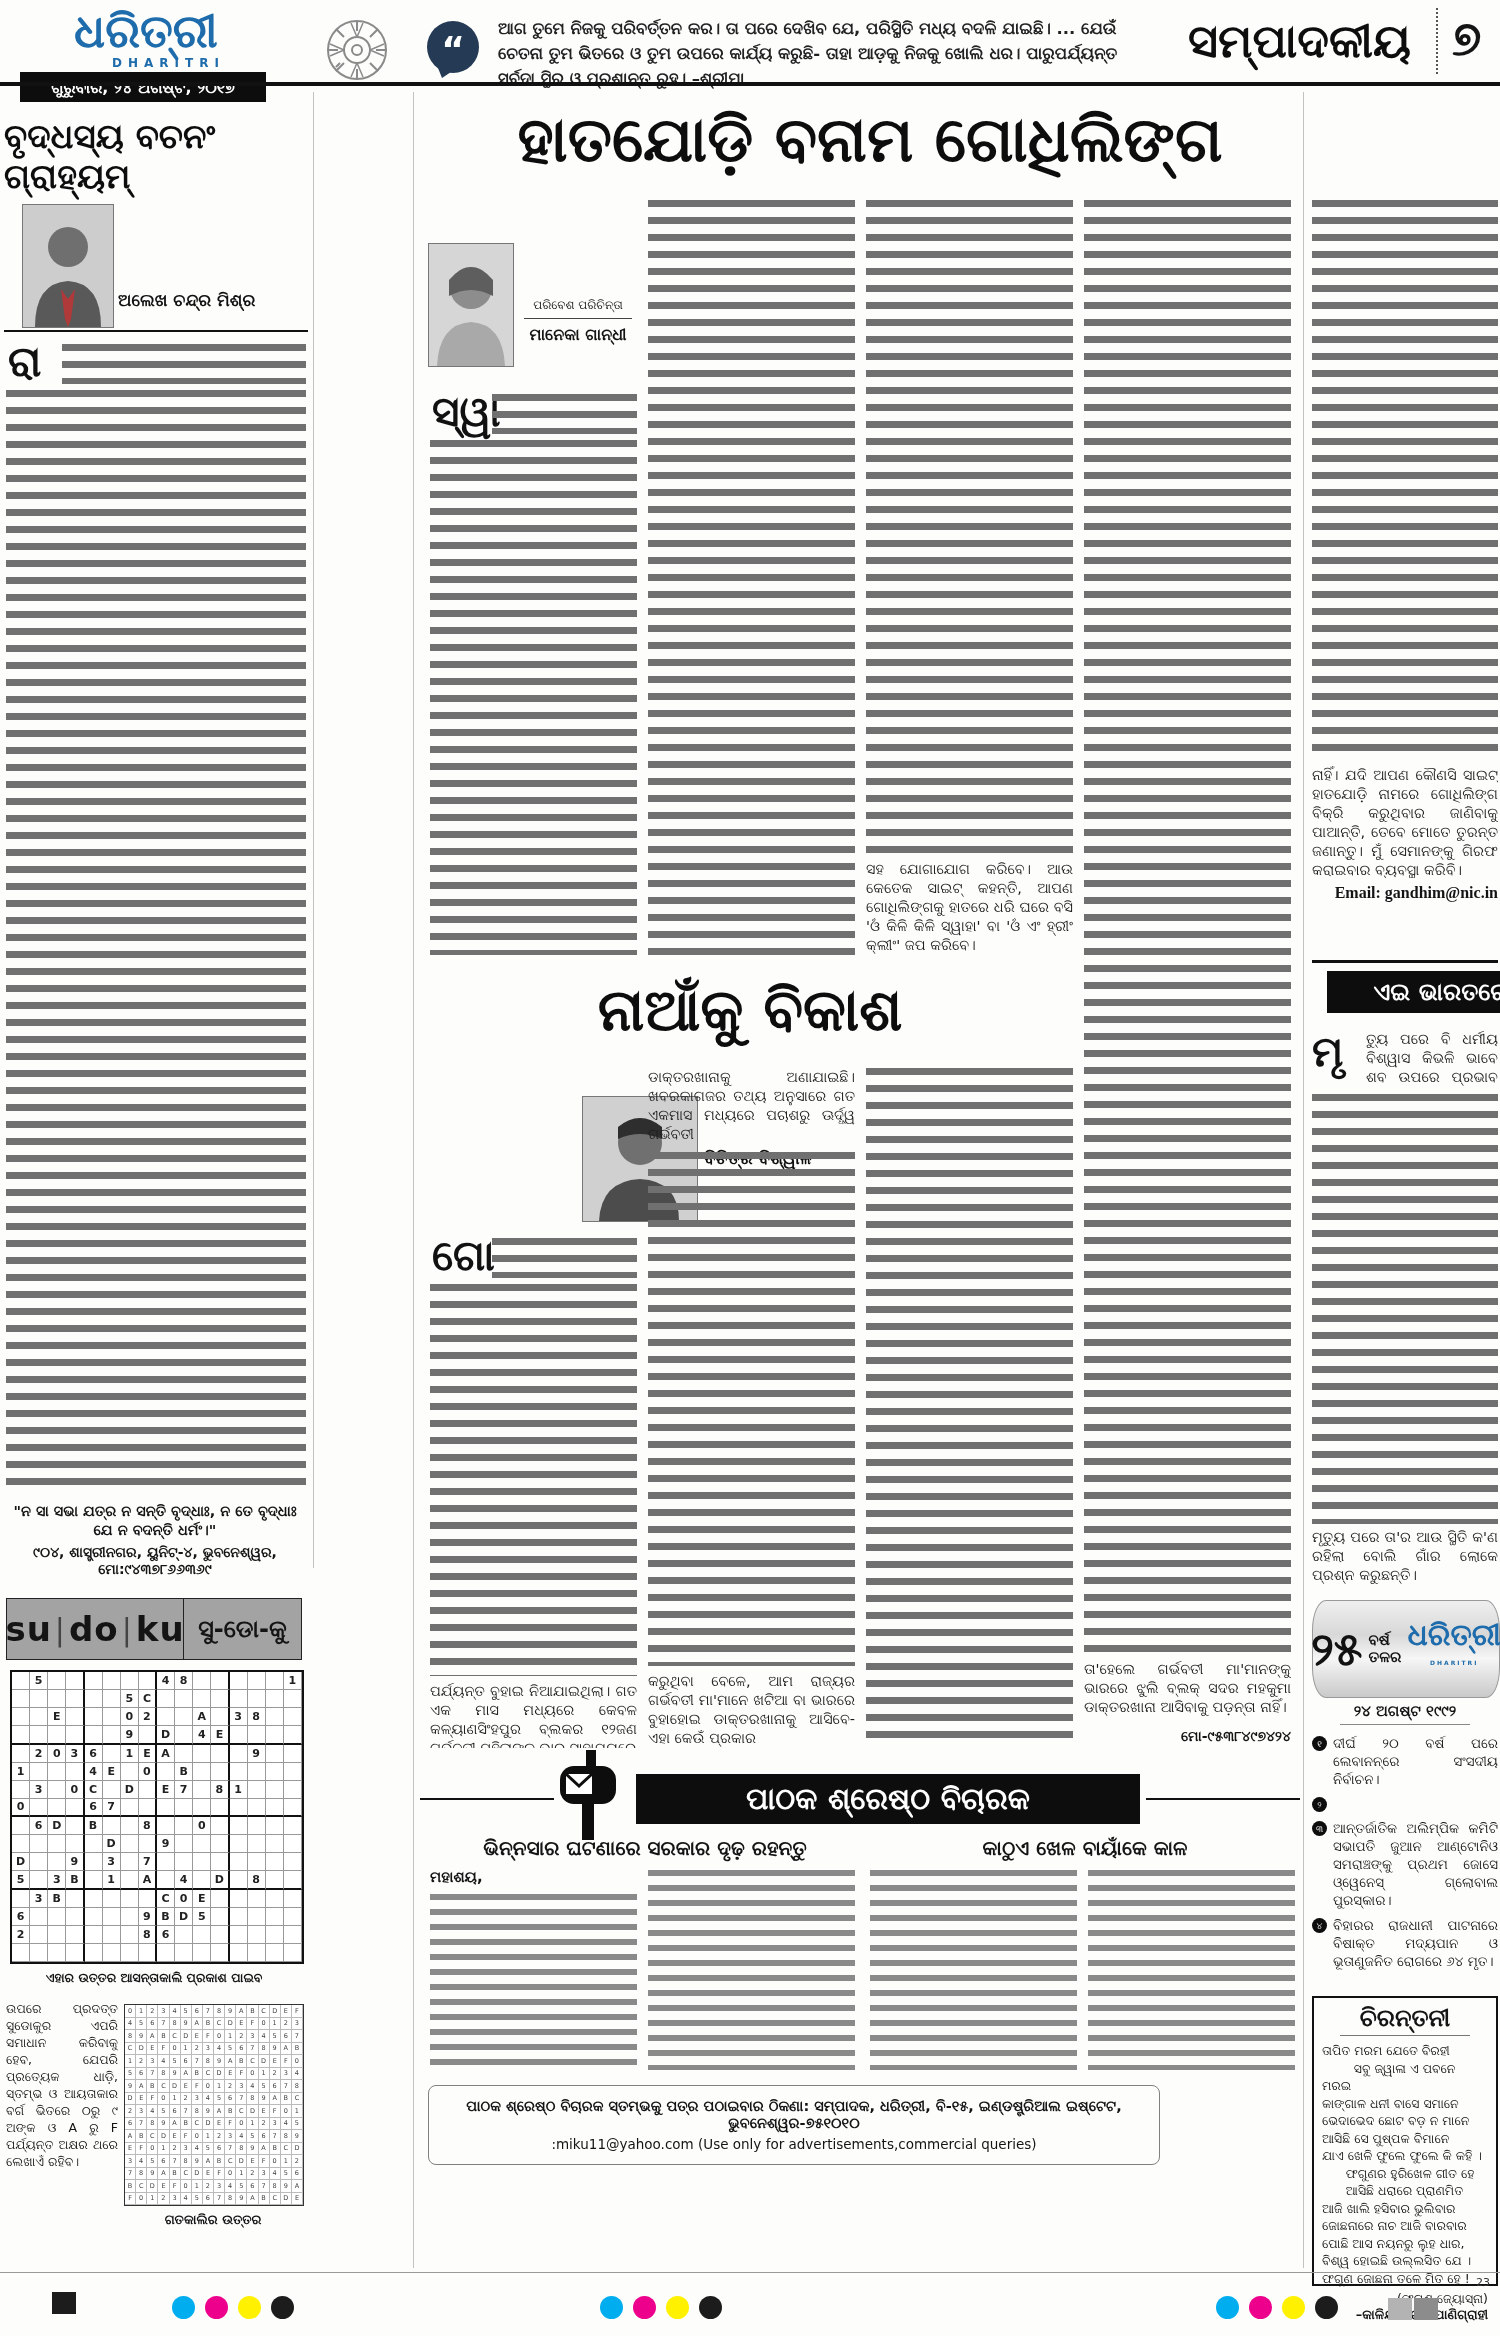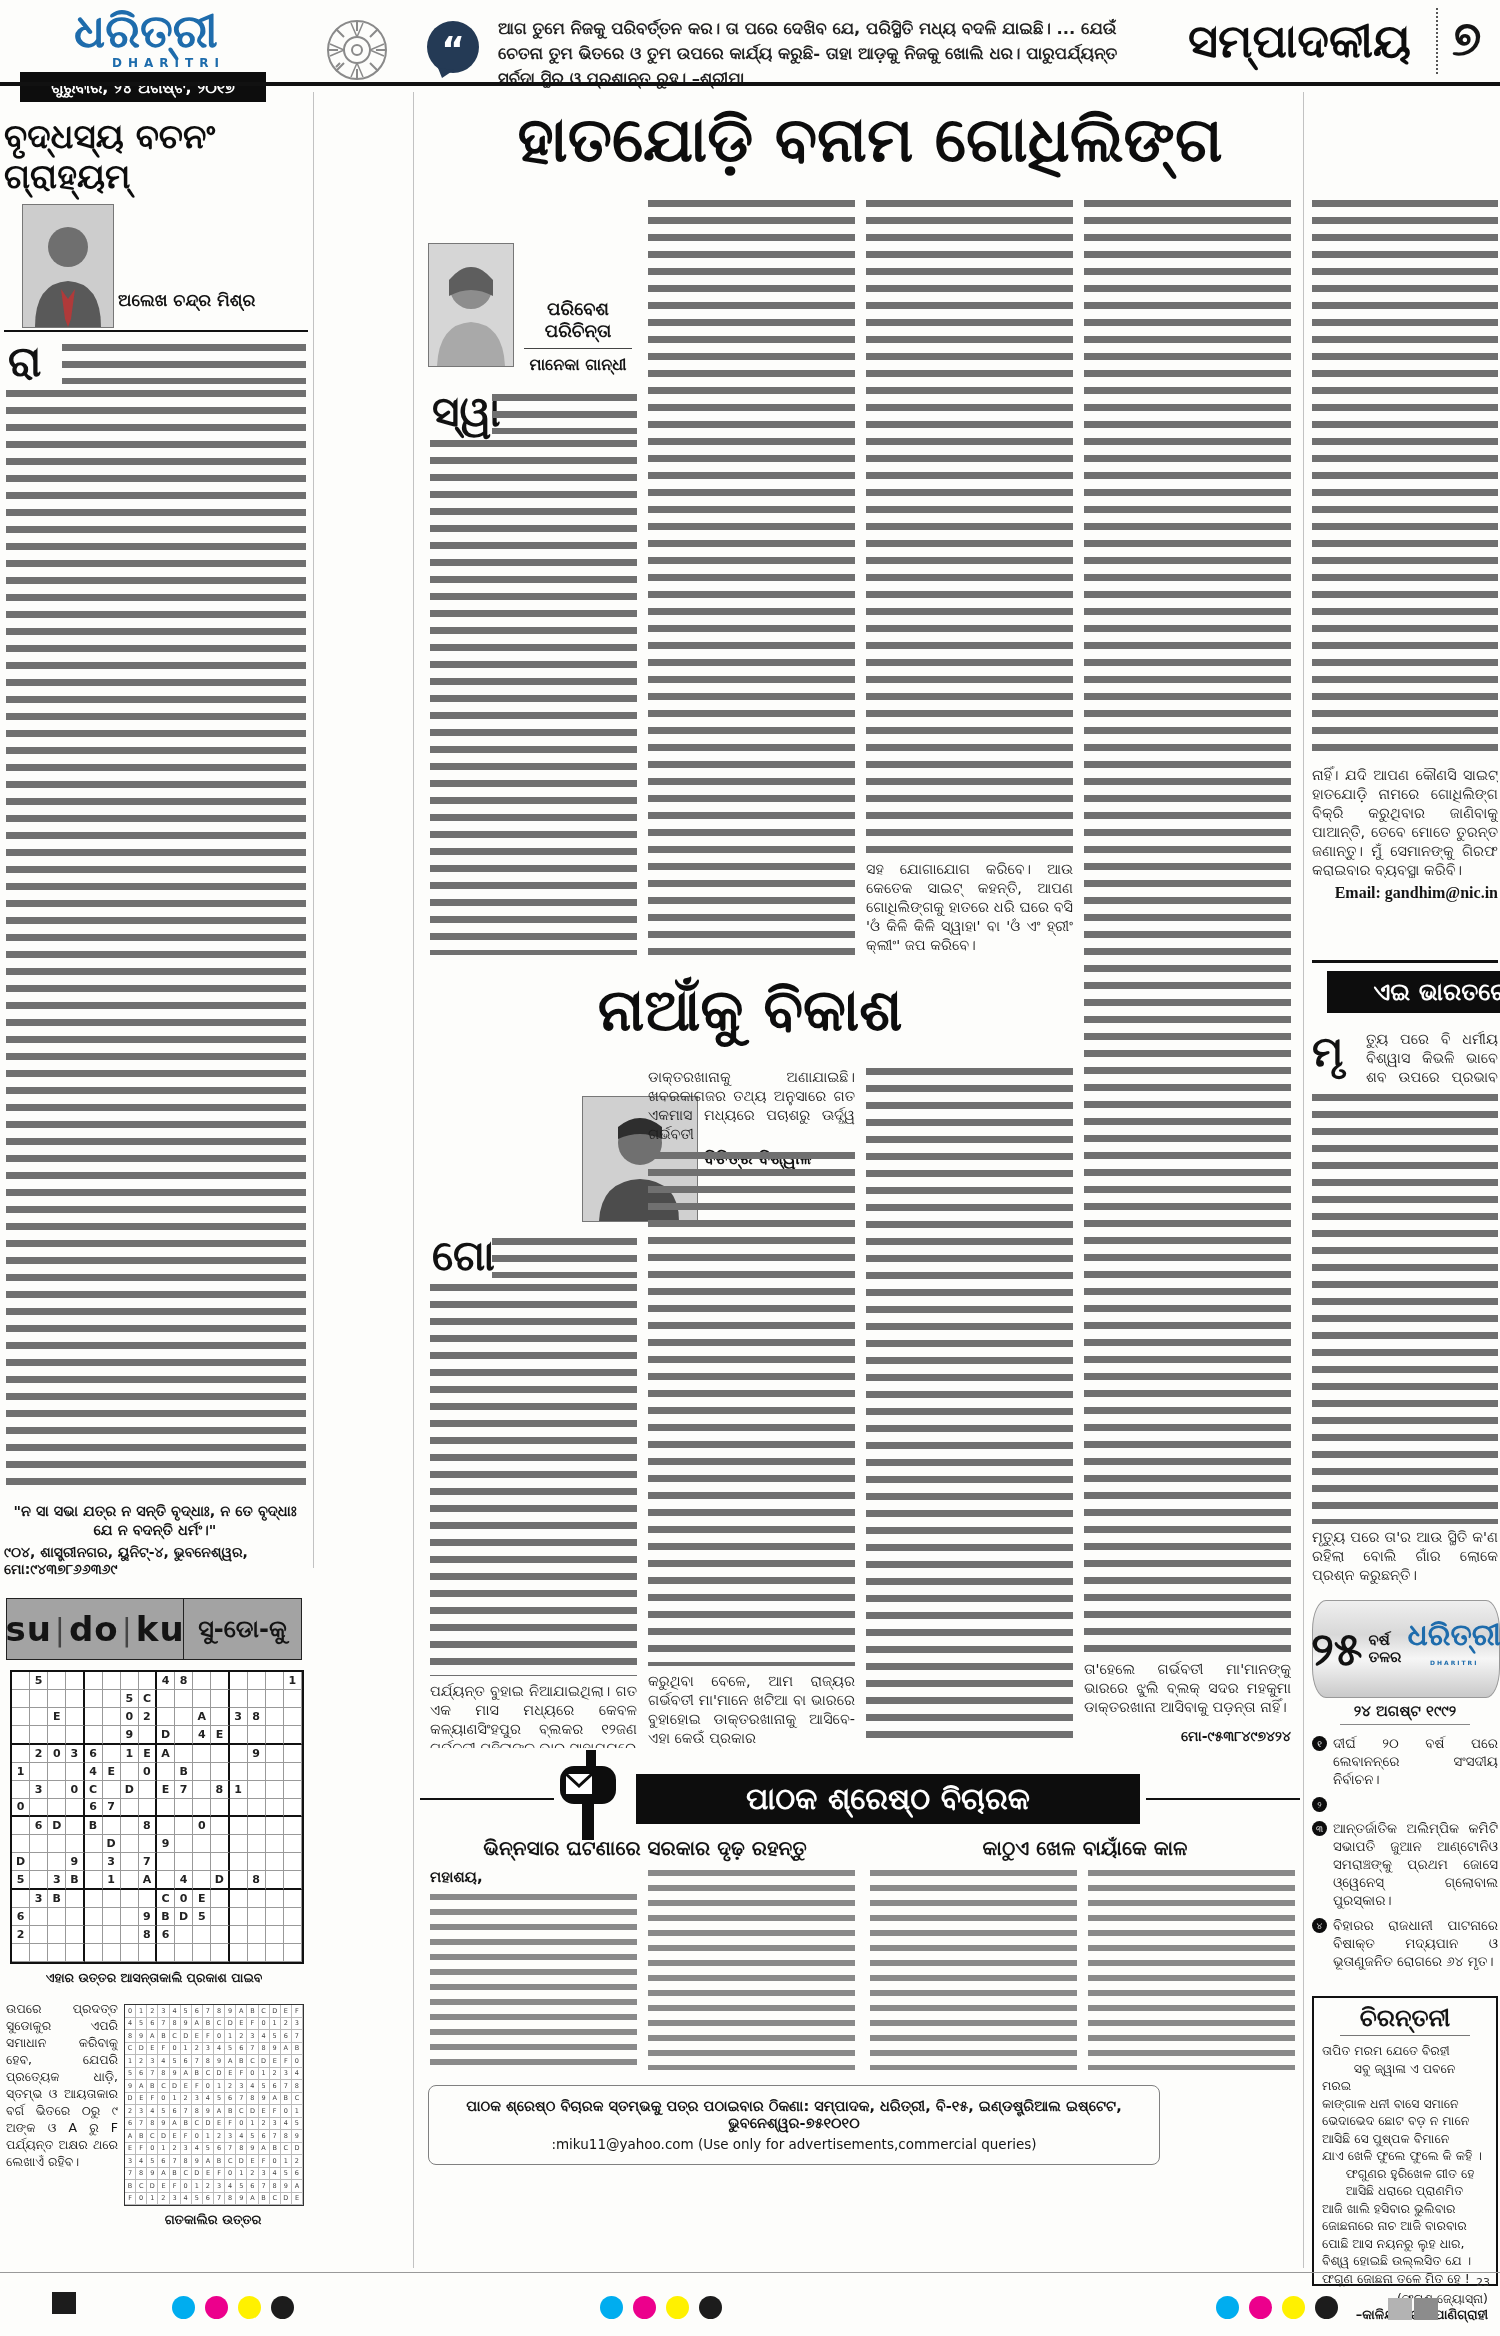--- a/index.html
+++ b/index.html
@@ -8,21 +8,21 @@
   .abs{position:absolute;}
   .sim{background:repeating-linear-gradient(180deg,#707070 0 7px,rgba(0,0,0,0) 7px 17px);}
   .sim.light{background:repeating-linear-gradient(180deg,#8a8a8a 0 6px,rgba(0,0,0,0) 6px 15px);}
   .rule{background:#111;}
   .odtxt{font-size:14.5px;line-height:19px;text-align:justify;overflow:hidden;color:#1d1d1d;}
   .dropcap{font-weight:bold;font-size:42px;line-height:44px;color:#111;}
   .headline{font-weight:bold;color:#0d0d0d;letter-spacing:0;}
   .byline-name{font-weight:bold;font-size:17px;color:#111;}
   .photo{background:linear-gradient(160deg,#e3e3e3,#bdbdbd 55%,#9e9e9e);border:1px solid #777;overflow:hidden;}
   .photo svg{display:block;width:100%;height:100%;}
-  .kicker{font-weight:bold;font-size:18px;text-align:center;}
+  .kicker{font-weight:normal;font-size:12px;text-align:center;}
   .blackbox{background:#0d0d0d;color:#fff;display:flex;align-items:center;justify-content:center;font-weight:bold;}
   
   #mh-logo{left:74px;top:4px;font-size:46px;font-weight:bold;color:#1e6cac;}
   #mh-sub{left:112px;top:56px;font-size:12px;font-weight:bold;letter-spacing:6px;color:#1e6cac;}
   #mh-datebar{left:20px;top:72px;width:246px;height:30px;background:#0d0d0d;color:#fff;
               display:flex;align-items:center;justify-content:center;font-size:16px;font-weight:bold;}
   #wheel{left:325px;top:18px;width:64px;height:64px;}
   #quote-icon{left:424px;top:20px;width:58px;height:58px;}
   #quote-blk{left:498px;top:16px;width:660px;font-size:16.5px;font-weight:600;line-height:25px;color:#222;}
   #section-title{left:1188px;top:14px;font-size:46px;}
@@ -31,21 +31,21 @@
   #top-rule{left:0;top:82px;width:1500px;height:4px;}
   
   .vrule{width:1px;background:#c2c2c2;}
   
   #la-headline{left:4px;top:116px;width:304px;font-size:34px;line-height:40px;}
   #la-photo{left:22px;top:204px;width:90px;height:122px;}
   #la-author{left:118px;top:290px;width:190px;}
   #la-rule{left:4px;top:330px;width:304px;height:2px;}
   #la-drop{left:8px;top:340px;}
   #la-verse{left:4px;top:1502px;width:302px;font-size:14.5px;font-weight:bold;text-align:center;line-height:19px;}
-  #la-address{left:4px;top:1544px;width:302px;font-size:14px;text-align:left;font-weight:600;}
+  #la-address{left:4px;top:1544px;width:302px;font-size:14px;text-align:center;font-weight:600;}
   
   #sud-header{left:6px;top:1598px;width:294px;height:60px;border:1.5px solid #222;display:flex;background:#a3a3a3;}
   #sud-brand{width:176px;display:flex;align-items:center;justify-content:center;font-size:34px;font-weight:bold;letter-spacing:1px;}
   #sud-brand .bar{color:#444;font-weight:normal;font-size:30px;padding:0 3px;}
   #sud-title{flex:1;border-left:1.5px solid #222;display:flex;align-items:center;justify-content:center;
              font-size:24px;font-weight:bold;}
   #sud-grid{left:10px;top:1670px;width:290px;height:290px;display:grid;
             grid-template-columns:repeat(16,1fr);grid-template-rows:repeat(16,1fr);
             border:2.5px solid #111;background:#fff;}
   .scell{border-right:1px solid #999;border-bottom:1px solid #999;font-size:11px;font-weight:bold;

